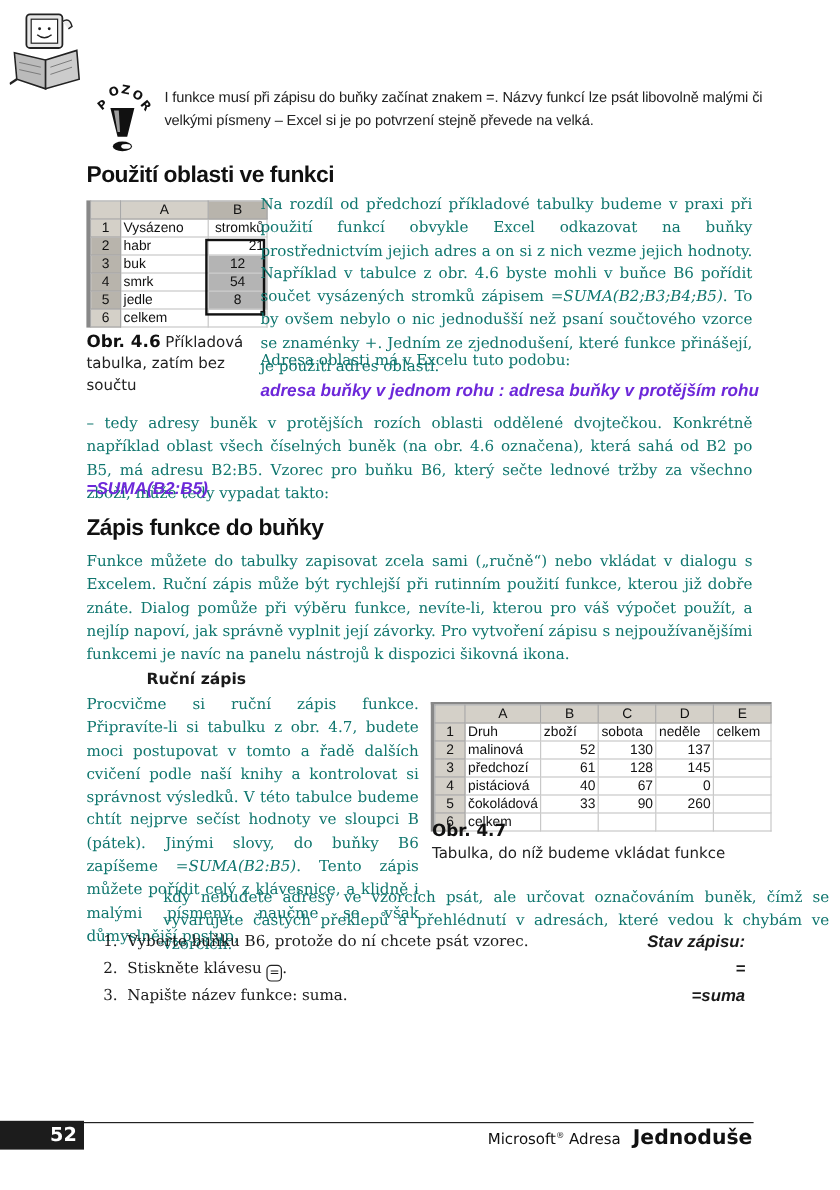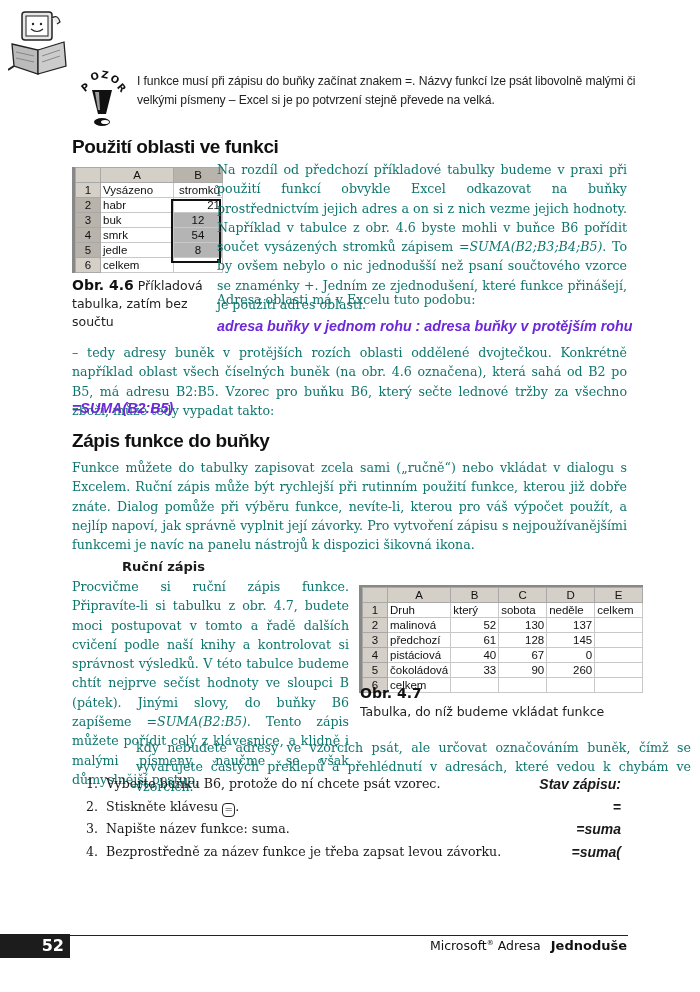--- a/index.html
+++ b/index.html
@@ -51,21 +51,21 @@
   .steps { left: 86px; top: 774px; width: 535px; font-family: "DejaVu Serif", serif; font-size: 12.6px; }
   .step { position: relative; height: 22.5px; line-height: 20px; }
   .step .n { display: inline-block; width: 20px; }
   .step .st { position: absolute; right: 0; top: 0; font-family: "Liberation Sans", sans-serif; font-weight: bold; font-style: italic; font-size: 14px; }
   .key { display: inline-block; border: 1.5px solid #222; border-radius: 4px; width: 11px; height: 12px; line-height: 11px; text-align: center; font-size: 10px; vertical-align: -2px; }
 
   .footer-rule { left: 70px; top: 935px; width: 558px; height: 1px; background: #222; }
   .pagenum { left: 0; top: 934px; width: 70px; height: 24px; background: #1c1c1c; color: #fff; font-family: "DejaVu Sans", sans-serif; font-weight: bold; font-size: 16px; line-height: 24px; text-align: right; padding-right: 6px; box-sizing: border-box; }
   .book-title { right: 73px; top: 938px; font-family: "DejaVu Sans", sans-serif; font-size: 12.5px; color: #111; }
   .book-title .reg { font-size: 7px; vertical-align: 5px; }
-  .book-title b { margin-left: 10px; font-size: 13px; }
+  .book-title b { margin-left: 10px; font-size: 17px; }
 </style>
 </head>
 <body>
 
 <svg class="abs mascot" viewBox="0 0 64 70">
   <rect x="14" y="4" width="30" height="28" rx="3" fill="#e8e8e8" stroke="#222" stroke-width="1.5"></rect>
   <rect x="18" y="8" width="22" height="20" fill="#fff" stroke="#222" stroke-width="1"></rect>
   <circle cx="25" cy="16" r="1.2" fill="#222"></circle>
     <circle cx="33" cy="16" r="1.2" fill="#222"></circle>
   <path d="M23 21 Q29 26 35 21" fill="none" stroke="#222" stroke-width="1.2"></path>
@@ -161,21 +161,21 @@
       <td class="hdr rowh"></td>
       <td class="hdr" style="width:52px">A</td>
       <td class="hdr" style="width:43px">B</td>
       <td class="hdr" style="width:43px">C</td>
       <td class="hdr" style="width:43px">D</td>
       <td class="hdr" style="width:43px">E</td>
     </tr>
     <tr>
       <td class="rowh">1</td>
       <td>Druh</td>
-      <td>který</td>
+      <td>zboží</td>
       <td>sobota</td>
       <td>neděle</td>
       <td>celkem</td>
     </tr>
     <tr>
       <td class="rowh">2</td>
       <td>malinová</td>
       <td class="num">52</td>
       <td class="num">130</td>
       <td class="num">137</td>
@@ -230,23 +230,19 @@
     <span class="st">Stav zápisu:</span>
   </div>
   <div class="step">
     <span class="n">2.</span><span>Stiskněte klávesu </span><span class="key">=</span><span>.</span>
     <span class="st">=</span>
   </div>
   <div class="step">
     <span class="n">3.</span><span>Napište název funkce: suma.</span>
     <span class="st">=suma</span>
   </div>
-  <div class="step">
-    <span class="n">4.</span><span>Bezprostředně za název funkce je třeba zapsat levou závorku.</span>
-    <span class="st">=suma(</span>
-  </div>
 </div>
 
 <div class="abs footer-rule"></div>
 <div class="abs pagenum">52</div>
 <div class="abs book-title">
   <span>Microsoft</span><span class="reg">®</span><span> Adresa</span><b>Jednoduše</b>
 </div>
 
 </body></html>

